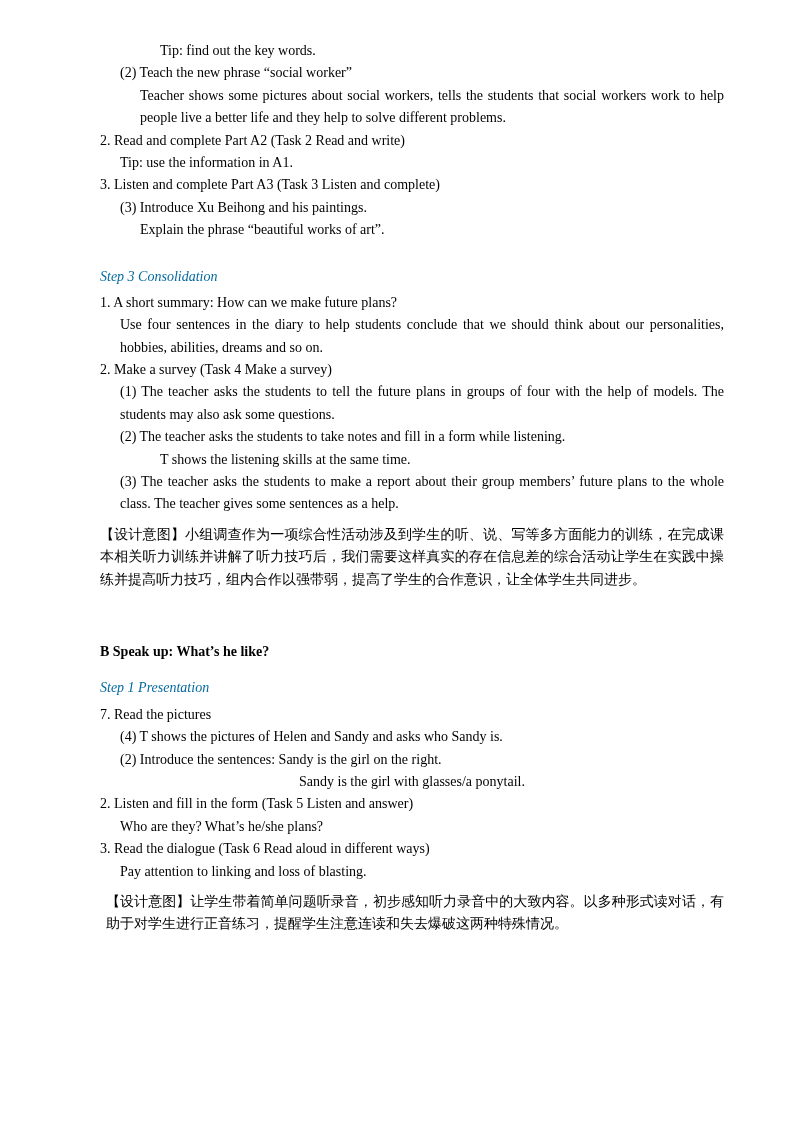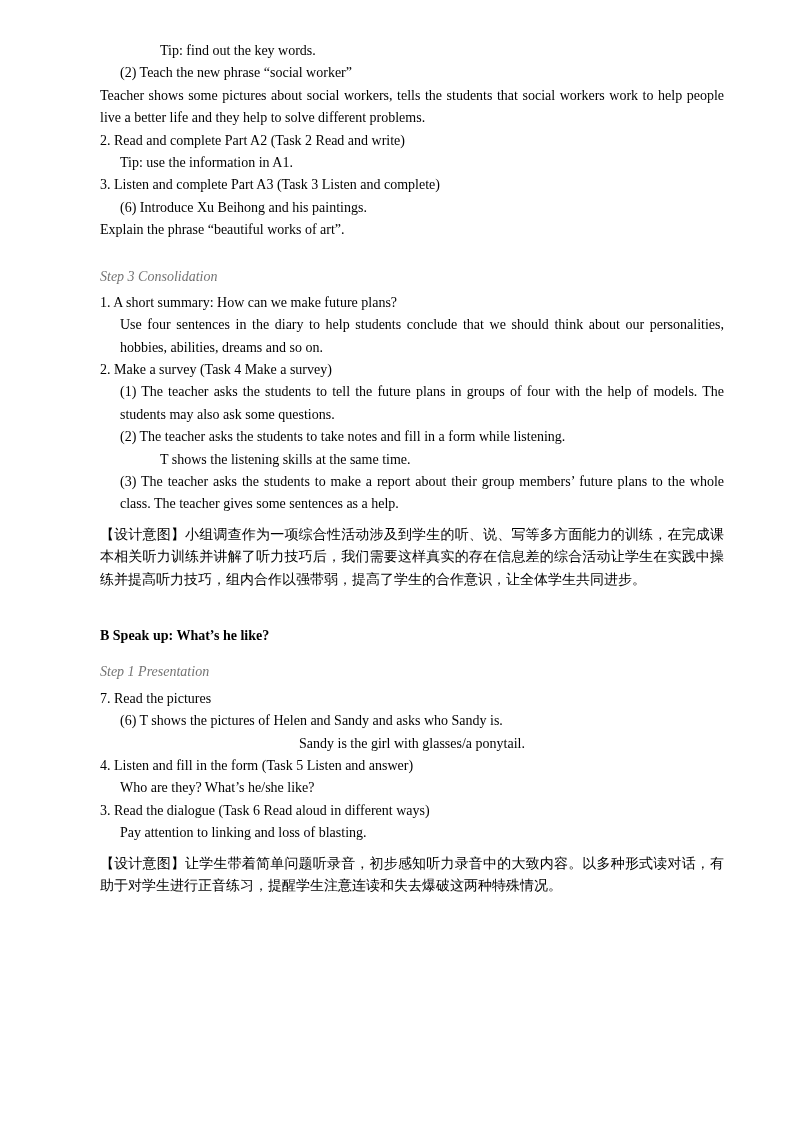--- a/index.html
+++ b/index.html
@@ -11,38 +11,38 @@
       width: 794px;
       min-height: 1123px;
       background: #fff;
       font-family: "Times New Roman", Times, serif;
       font-size: 14px;
       color: #000;
       padding: 40px 70px 40px 100px;
       line-height: 1.6;
     }
     .indent1 { margin-left: 20px; }
-    .indent2 { }
+    .indent2 { margin-left: 40px; }
     .indent3 { margin-left: 60px; }
 
     .section-title {
       font-style: italic;
-      color: #737373;
+      color: #0369a1;
       margin-top: 14px;
       margin-bottom: 4px;
     }
 
     .design-note {
       margin-top: 8px;
       margin-bottom: 8px;
     }
 
     .section-b-title {
       font-weight: bold;
-      margin-top: 16px;
+      margin-top: 32px;
       margin-bottom: 2px;
     }
 
     .spacer {
       height: 10px;
     }
   </style>
 </head>
 <body>
 
@@ -63,21 +63,21 @@
     <span>2. Read and complete Part A2 (Task 2 Read and write)</span>
   </div>
   <div class="indent1">
     <span>Tip: use the information in A1.</span>
   </div>
 
   <div>
     <span>3. Listen and complete Part A3 (Task 3 Listen and complete)</span>
   </div>
   <div class="indent1">
-    <span>(6) Introduce Xu Beihong and his paintings.</span>
+    <span>(3) Introduce Xu Beihong and his paintings.</span>
   </div>
   <div class="indent2">
     <span>Explain the phrase “beautiful works of art”.</span>
   </div>
 
 
   <div class="spacer"></div>
 
   <div class="section-title">
     <span>Step 3 Consolidation</span>
@@ -116,37 +116,40 @@
     <span>B    Speak up: What’s he like?</span>
   </div>
   <div class="section-title">
     <span>Step 1 Presentation</span>
   </div>
 
   <div>
     <span>7. Read the pictures</span>
   </div>
   <div class="indent1" style="text-align: justify;">
-    <span>(6) T shows the pictures of Helen and Sandy and asks who Sandy is.</span>
+    <span>(4) T shows the pictures of Helen and Sandy and asks who Sandy is.</span>
+  </div>
+  <div class="indent1" style="text-align: justify;">
+    <span>(2) Introduce the sentences: Sandy is the girl on the right.</span>
   </div>
   <div style="text-align: center;">
     <span>Sandy is the girl with glasses/a ponytail.</span>
   </div>
 
   <div>
-    <span>4. Listen and fill in the form (Task 5 Listen and answer)</span>
+    <span>2. Listen and fill in the form (Task 5 Listen and answer)</span>
   </div>
   <div class="indent1">
-    <span>Who are they? What’s he/she like?</span>
+    <span>Who are they? What’s he/she plans?</span>
   </div>
 
   <div>
     <span>3. Read the dialogue (Task 6 Read aloud in different ways)</span>
   </div>
   <div class="indent1">
     <span>Pay attention to linking and loss of blasting.</span>
   </div>
 
-  <div class="design-note" style="text-align: justify;">
+  <div class="design-note" style="text-align: justify; margin-left: 6px;">
     <span>【设计意图】让学生带着简单问题听录音，初步感知听力录音中的大致内容。以多种形式读对话，有助于对学生进行正音练习，提醒学生注意连读和失去爆破这两种特殊情况。</span>
   </div>
 
 </div>
 
 </body></html>

